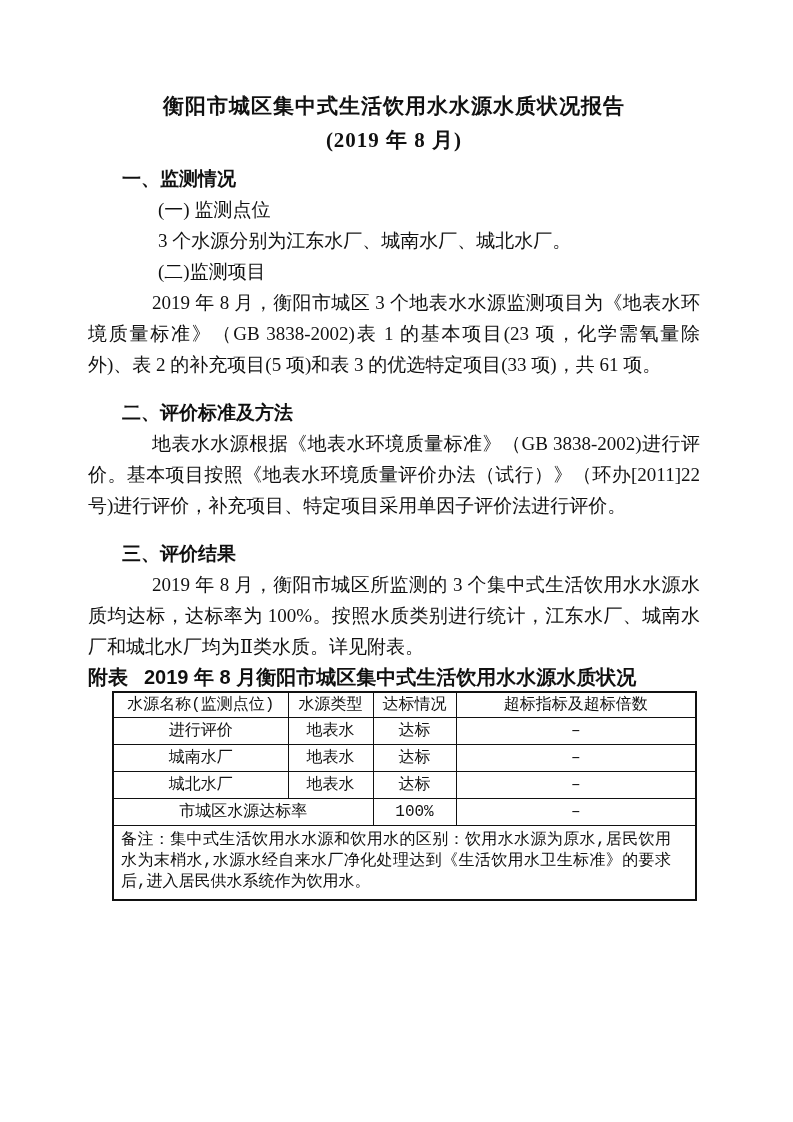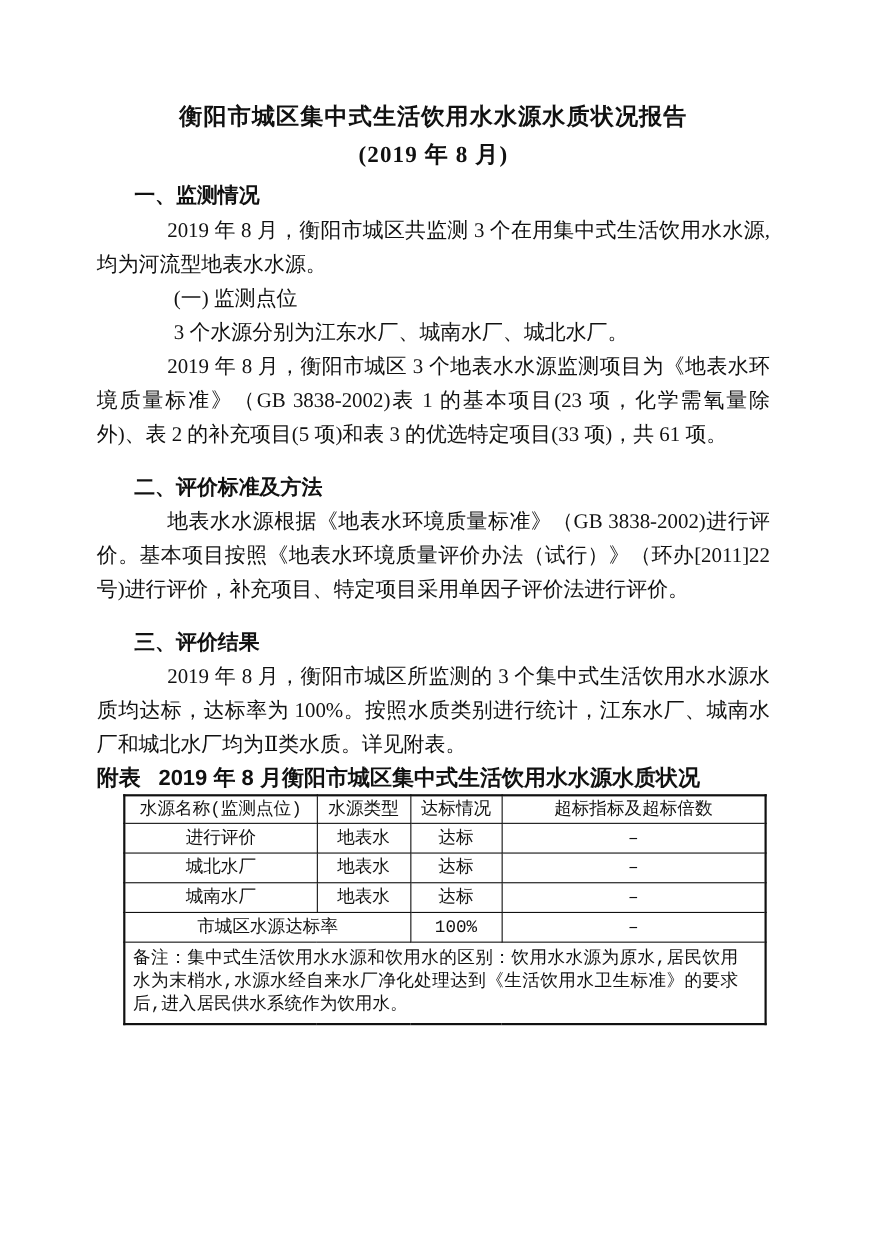--- a/index.html
+++ b/index.html
@@ -93,23 +93,23 @@
 </style>
 </head>
 <body>
 
 <div class="page">
 
   <div class="doc-title">衡阳市城区集中式生活饮用水水源水质状况报告</div>
   <div class="doc-subtitle">(2019 年 8 月)</div>
 
   <div class="sec-heading" style="margin-top:6px;">一、监测情况</div>
-  <p class="body-para">2019 年 8 月，衡阳市城区共监测 3 个在用集中式生活饮用水水源,均为河流型地表水水源。</p>
   <p class="sub-line">(一) 监测点位</p>
   <p class="sub-line">3 个水源分别为江东水厂、城南水厂、城北水厂。</p>
+  <p class="sub-line">(二)监测项目</p>
   <p class="body-para">2019 年 8 月，衡阳市城区 3 个地表水水源监测项目为《地表水环境质量标准》（GB 3838-2002)表 1 的基本项目(23 项，化学需氧量除外)、表 2 的补充项目(5 项)和表 3 的优选特定项目(33 项)，共 61 项。</p>
 
   <div class="sec-heading gap">二、评价标准及方法</div>
   <p class="body-para">地表水水源根据《地表水环境质量标准》（GB 3838-2002)进行评价。基本项目按照《地表水环境质量评价办法（试行）》（环办[2011]22 号)进行评价，补充项目、特定项目采用单因子评价法进行评价。</p>
 
   <div class="sec-heading gap">三、评价结果</div>
   <p class="body-para">2019 年 8 月，衡阳市城区所监测的 3 个集中式生活饮用水水源水质均达标，达标率为 100%。按照水质类别进行统计，江东水厂、城南水厂和城北水厂均为Ⅱ类水质。详见附表。</p>
 
   <div class="appendix-caption">
     <span class="cap-label">附表</span><span>2019 年 8 月衡阳市城区集中式生活饮用水水源水质状况</span>
@@ -129,27 +129,27 @@
         <td>达标情况</td>
         <td>超标指标及超标倍数</td>
       </tr>
       <tr>
         <td>进行评价</td>
         <td>地表水</td>
         <td>达标</td>
         <td>–</td>
       </tr>
       <tr>
-        <td>城北水厂</td>
+        <td>城南水厂</td>
         <td>地表水</td>
         <td>达标</td>
         <td>–</td>
       </tr>
       <tr>
-        <td>城南水厂</td>
+        <td>城北水厂</td>
         <td>地表水</td>
         <td>达标</td>
         <td>–</td>
       </tr>
       <tr>
         <td colspan="2">市城区水源达标率</td>
         <td>100%</td>
         <td>–</td>
       </tr>
       <tr>

